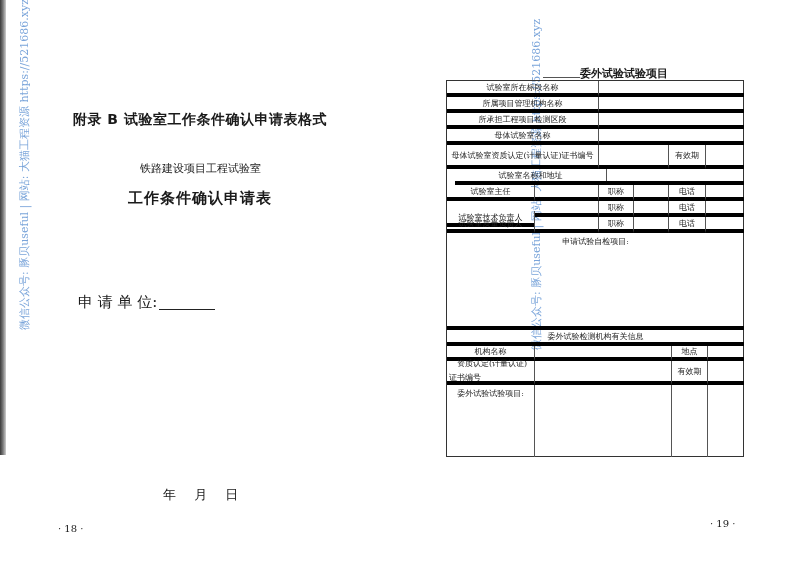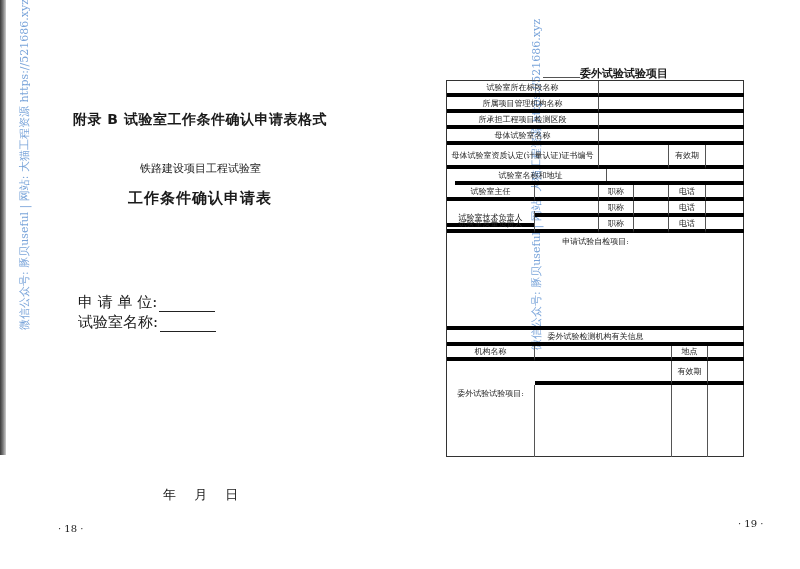--- a/index.html
+++ b/index.html
@@ -17,30 +17,30 @@
     transform-origin:left top; transform:rotate(-90deg); font-family:"DejaVu Serif", serif; opacity:0.9; }
   .wm-left { left:17px; top:330px; }
   .wm-right { left:529px; top:350px; }
 
   .appendix-title { position:absolute; left:73px; top:111px; font-size:14px; font-weight:bold;
     font-family:"DejaVu Sans", sans-serif; letter-spacing:0.5px; }
   .org-line { position:absolute; left:140px; top:161px; font-size:11px; }
   .form-title { position:absolute; left:128px; top:189px; font-size:15px; font-weight:bold;
     font-family:"DejaVu Sans", sans-serif; letter-spacing:1px; }
 
-  .field-row { position:absolute; left:78px; font-size:15px; display:flex; align-items:flex-end; }
+  .field-row { position:absolute; left:78px; font-size:15px; display:flex; align-items:center; }
   .field-row .label { letter-spacing:0; }
   .field-row .blank { display:inline-block; width:56px; border-bottom:1px solid #222; height:14px; margin-left:2px; }
   .field-1 { top:293px; }
   .field-2 { top:313px; }
 
   .date-line { position:absolute; left:163px; top:486px; font-size:13px; word-spacing:14px; }
   .page-num { position:absolute; font-size:10px; }
   .pn-left { left:58px; top:523px; }
-  .pn-right { left:738px; top:518px; }
+  .pn-right { left:710px; top:518px; }
 
   .table-title { position:absolute; left:580px; top:66px; font-size:11px; font-weight:bold;
     font-family:"DejaVu Sans", sans-serif; }
   .title-underline { position:absolute; left:543px; top:77px; width:37px; border-top:1px solid #555; }
 
   .tbl { position:absolute; left:446px; top:80px; width:298px; height:377px; border:1.5px solid #333; }
   .cell { position:absolute; border-right:1px solid #555; border-bottom:4px solid #000000;
     font-size:8px; display:flex; align-items:center; justify-content:center; text-align:center; color:#222; }
   .cell.noright { border-right:none; }
   .cell.top-left { align-items:flex-start; justify-content:center; padding:3px 4px; }
@@ -52,24 +52,20 @@
 <div class="page page-left">
   <div class="scan-edge"></div>
   <div class="watermark wm-left">微信公众号: 豚贝useful | 网站: 大猫工程资源 https://521686.xyz</div>
 
   <div class="appendix-title">附录 B    试验室工作条件确认申请表格式</div>
   <div class="org-line">铁路建设项目工程试验室</div>
   <div class="form-title">工作条件确认申请表</div>
 
   <div class="field-row field-1">
     <span class="label">申 请 单 位:</span>
-    <span class="blank"></span>
-  </div>
-  <div class="field-row field-2">
-    <span class="label">试验室名称:</span>
     <span class="blank"></span>
   </div>
 
   <div class="date-line">年  月  日</div>
   <div class="page-num pn-left">· 18 ·</div>
 </div>
 
 <div class="page page-right"></div>
 
 <div class="watermark wm-right">微信公众号: 豚贝useful | 网站: 大猫工程资源 https://521686.xyz</div>
@@ -123,20 +119,24 @@
     <span>申请试验自检项目:</span>
   </div>
 
   <div class="cell noright" style="left:0;top:249px;width:297px;height:16px;">委外试验检测机构有关信息</div>
 
   <div class="cell" style="left:0;top:265px;width:88px;height:15px;">机构名称</div>
   <div class="cell" style="left:88px;top:265px;width:137px;height:15px;"></div>
   <div class="cell" style="left:225px;top:265px;width:36px;height:15px;">地点</div>
   <div class="cell noright" style="left:261px;top:265px;width:36px;height:15px;"></div>
 
+  <div class="cell stack" style="left:0;top:280px;width:88px;height:24px;">
+    <span style="padding-left:8px;">资质认定(计量认证)</span>
+    <span>证书编号</span>
+  </div>
   <div class="cell" style="left:88px;top:280px;width:137px;height:24px;"></div>
   <div class="cell" style="left:225px;top:280px;width:36px;height:24px;">有效期</div>
   <div class="cell noright" style="left:261px;top:280px;width:36px;height:24px;"></div>
 
   <div class="cell top-left" style="left:0;top:304px;width:88px;height:72px;border-bottom:none;justify-content:center;">委外试验试验项目:</div>
   <div class="cell" style="left:88px;top:304px;width:137px;height:72px;border-bottom:none;"></div>
   <div class="cell" style="left:225px;top:304px;width:36px;height:72px;border-bottom:none;"></div>
   <div class="cell noright" style="left:261px;top:304px;width:36px;height:72px;border-bottom:none;"></div>
 </div>
 

